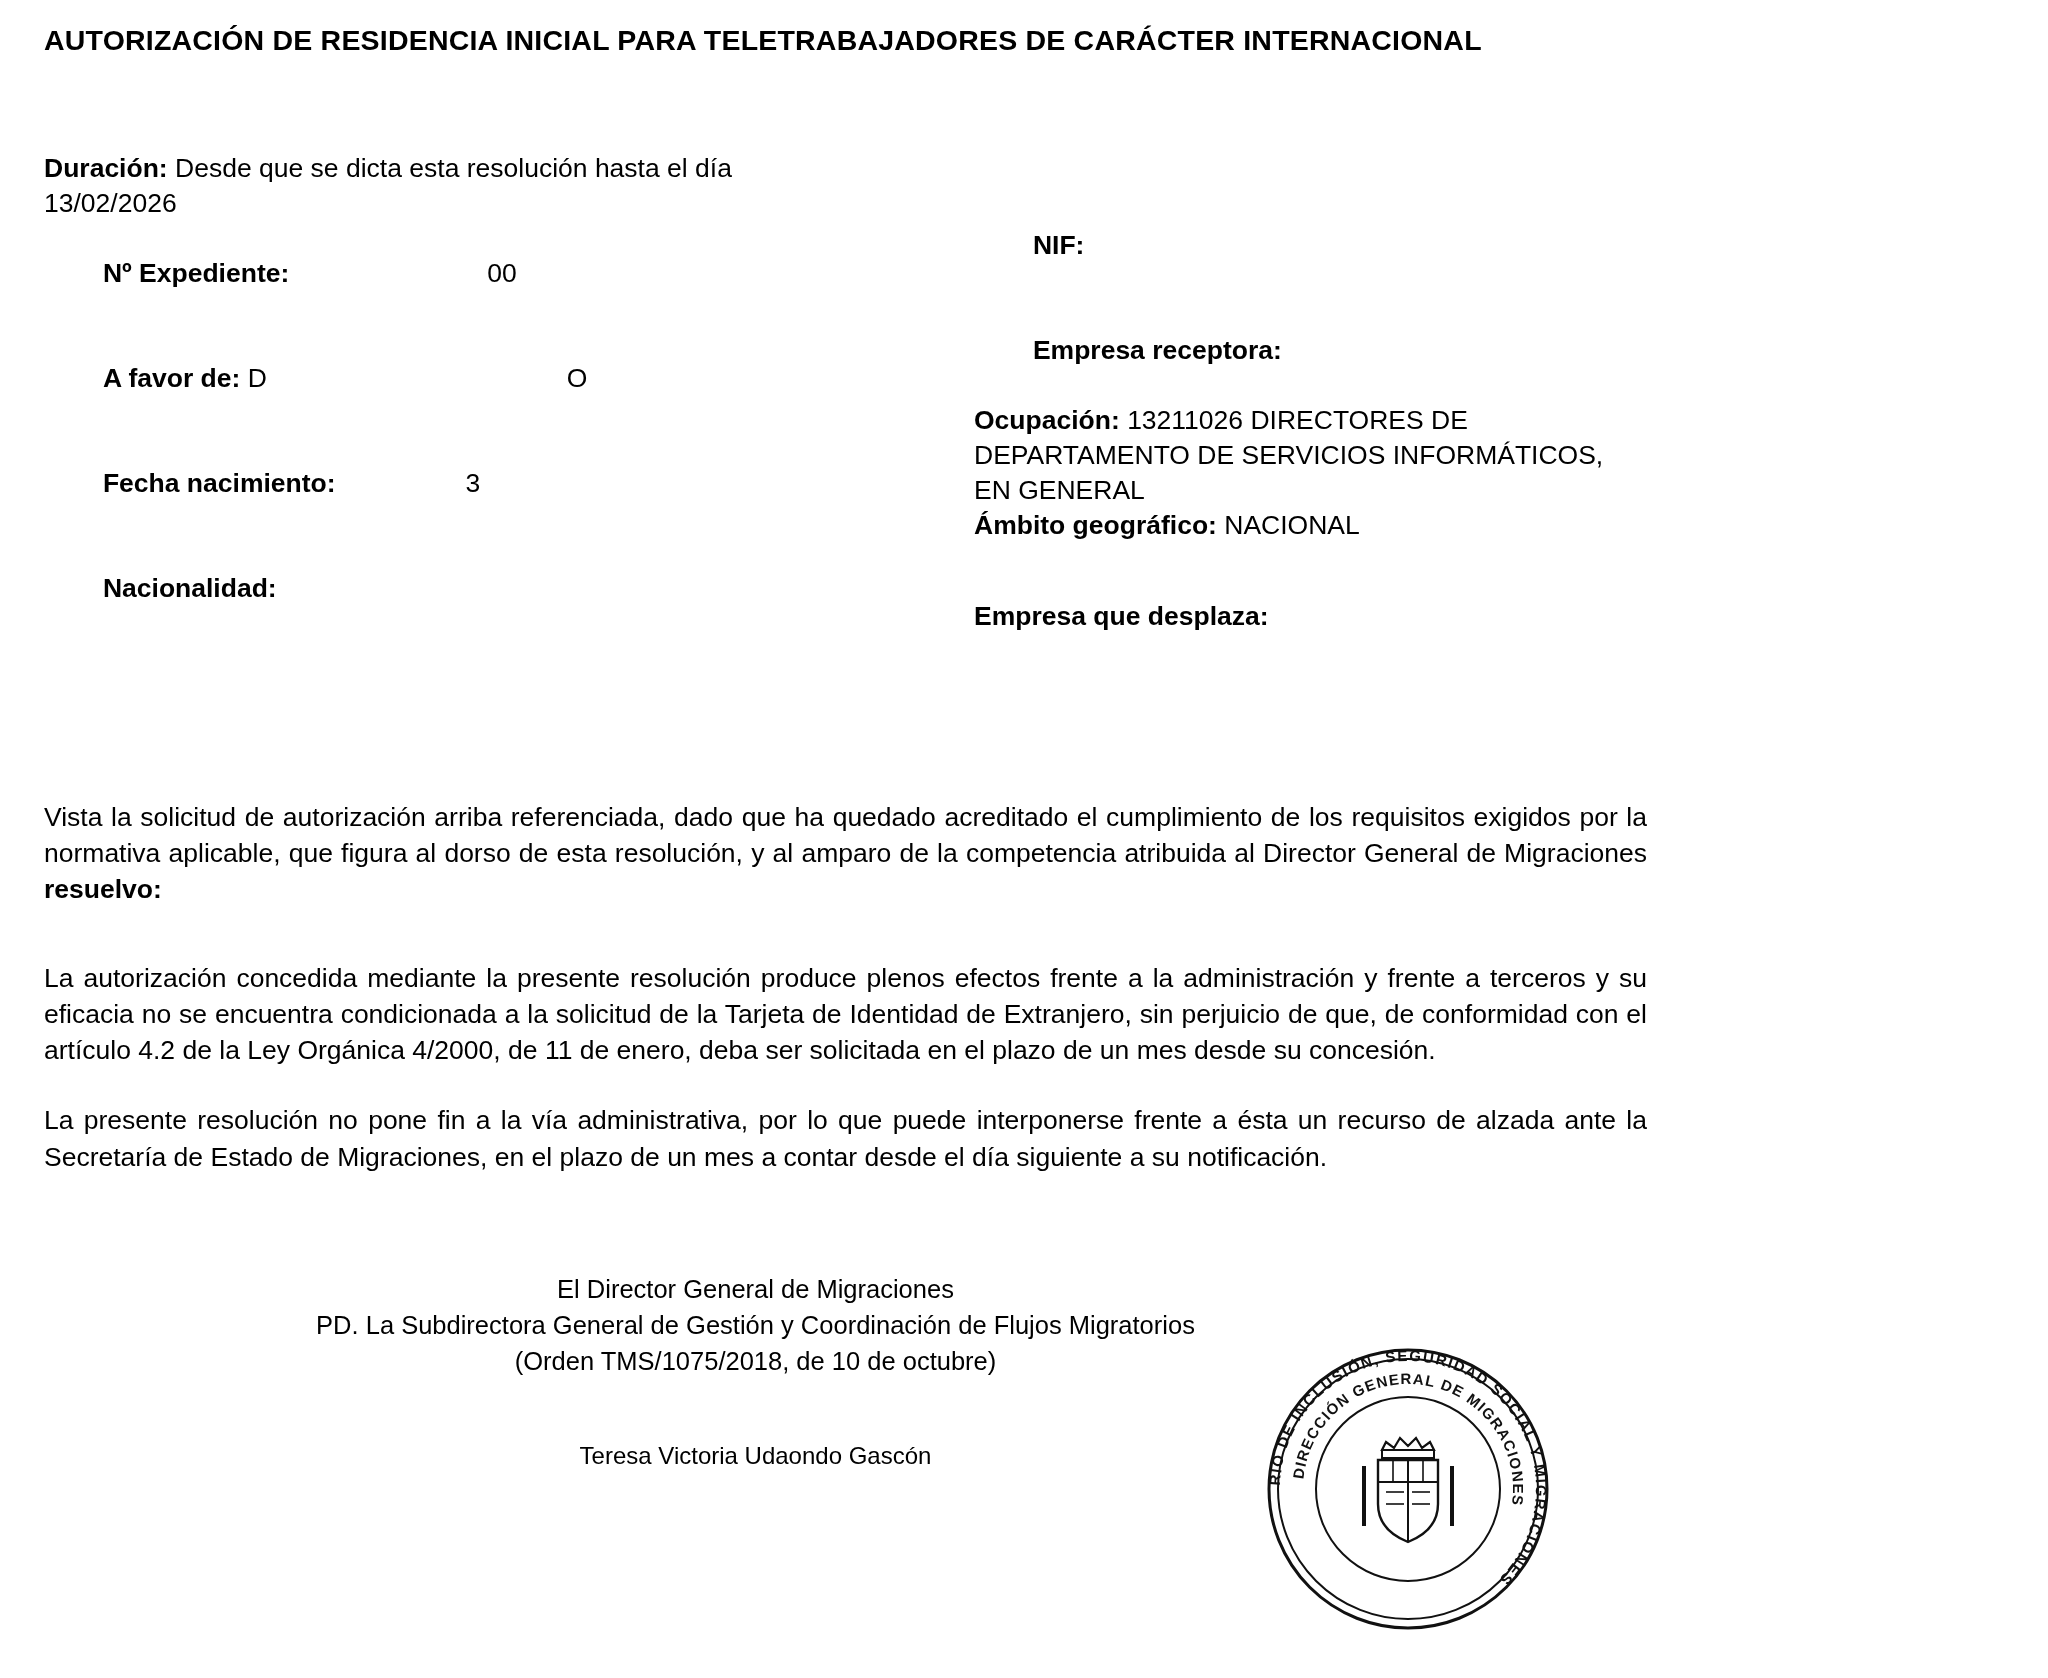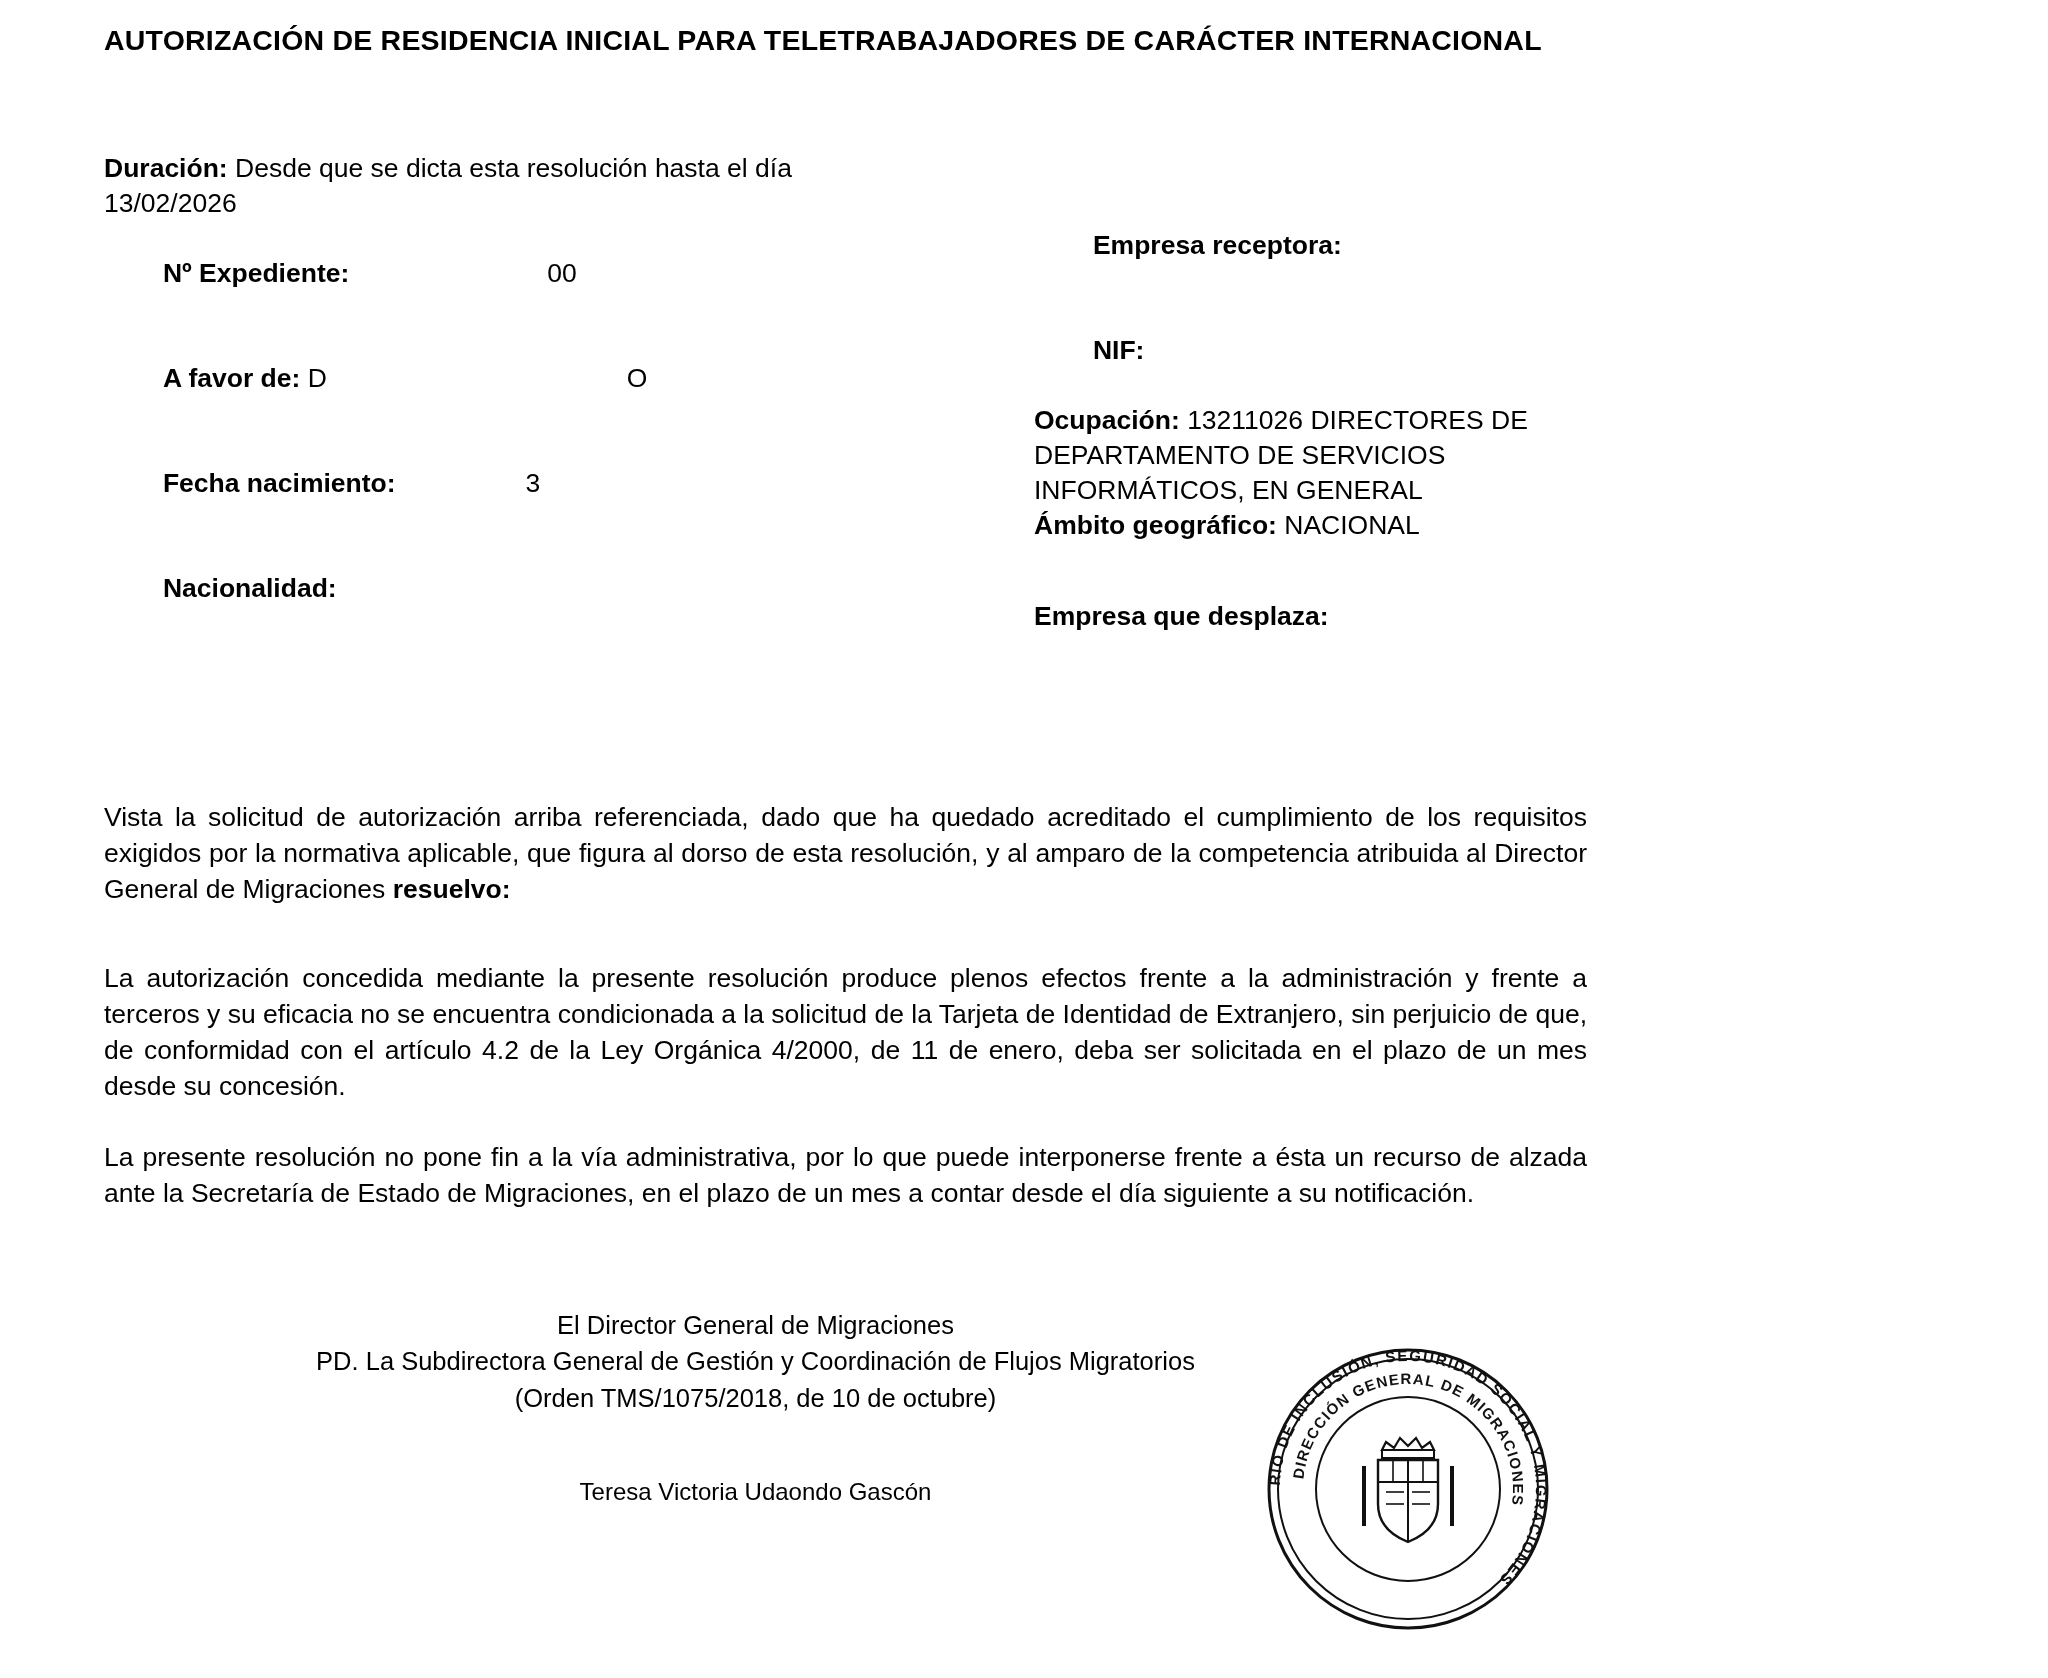--- a/index.html
+++ b/index.html
@@ -13,21 +13,21 @@
     font-family: "Liberation Sans", sans-serif;
     color: #000000;
     position: relative;
     overflow: hidden;
   }
   .page {
     position: relative;
     width: 1691px;
     height: 1678px;
     box-sizing: border-box;
-    padding: 0 104px;
+    padding: 0 44px;
   }
   .doc-title {
     font-size: 28.5px;
     font-weight: bold;
     letter-spacing: 0.2px;
     padding-top: 22px;
     line-height: 1.3;
   }
   .header-block {
     display: flex;
@@ -127,24 +127,24 @@
       <div class="field-line">
         <span class="lbl">Fecha nacimiento:</span><span style="display:inline-block;width:130px;"></span><span class="val">3</span>
       </div>
       <div class="field-line">
         <span class="lbl">Nacionalidad:</span><span class="val"></span>
       </div>
     </div>
 
     <div class="col-right">
       <div class="field-line">
+        <span class="lbl">NIF:</span><span class="val"></span>
+      </div>
+      <div class="field-line">
         <span class="lbl">Empresa receptora:</span><span class="val"></span>
-      </div>
-      <div class="field-line">
-        <span class="lbl">NIF:</span><span class="val"></span>
       </div>
       <div class="field-line wrap">
         <span class="lbl">Ocupación:</span><span class="val"> 13211026 DIRECTORES DE DEPARTAMENTO DE SERVICIOS INFORMÁTICOS, EN GENERAL</span>
       </div>
       <div class="field-line wrap">
         <span class="lbl">Ámbito geográfico:</span><span class="val"> NACIONAL</span>
       </div>
       <div class="spacer-desplaza"></div>
       <div class="field-line wrap">
         <span class="lbl">Empresa que desplaza:</span><span class="val"></span>

